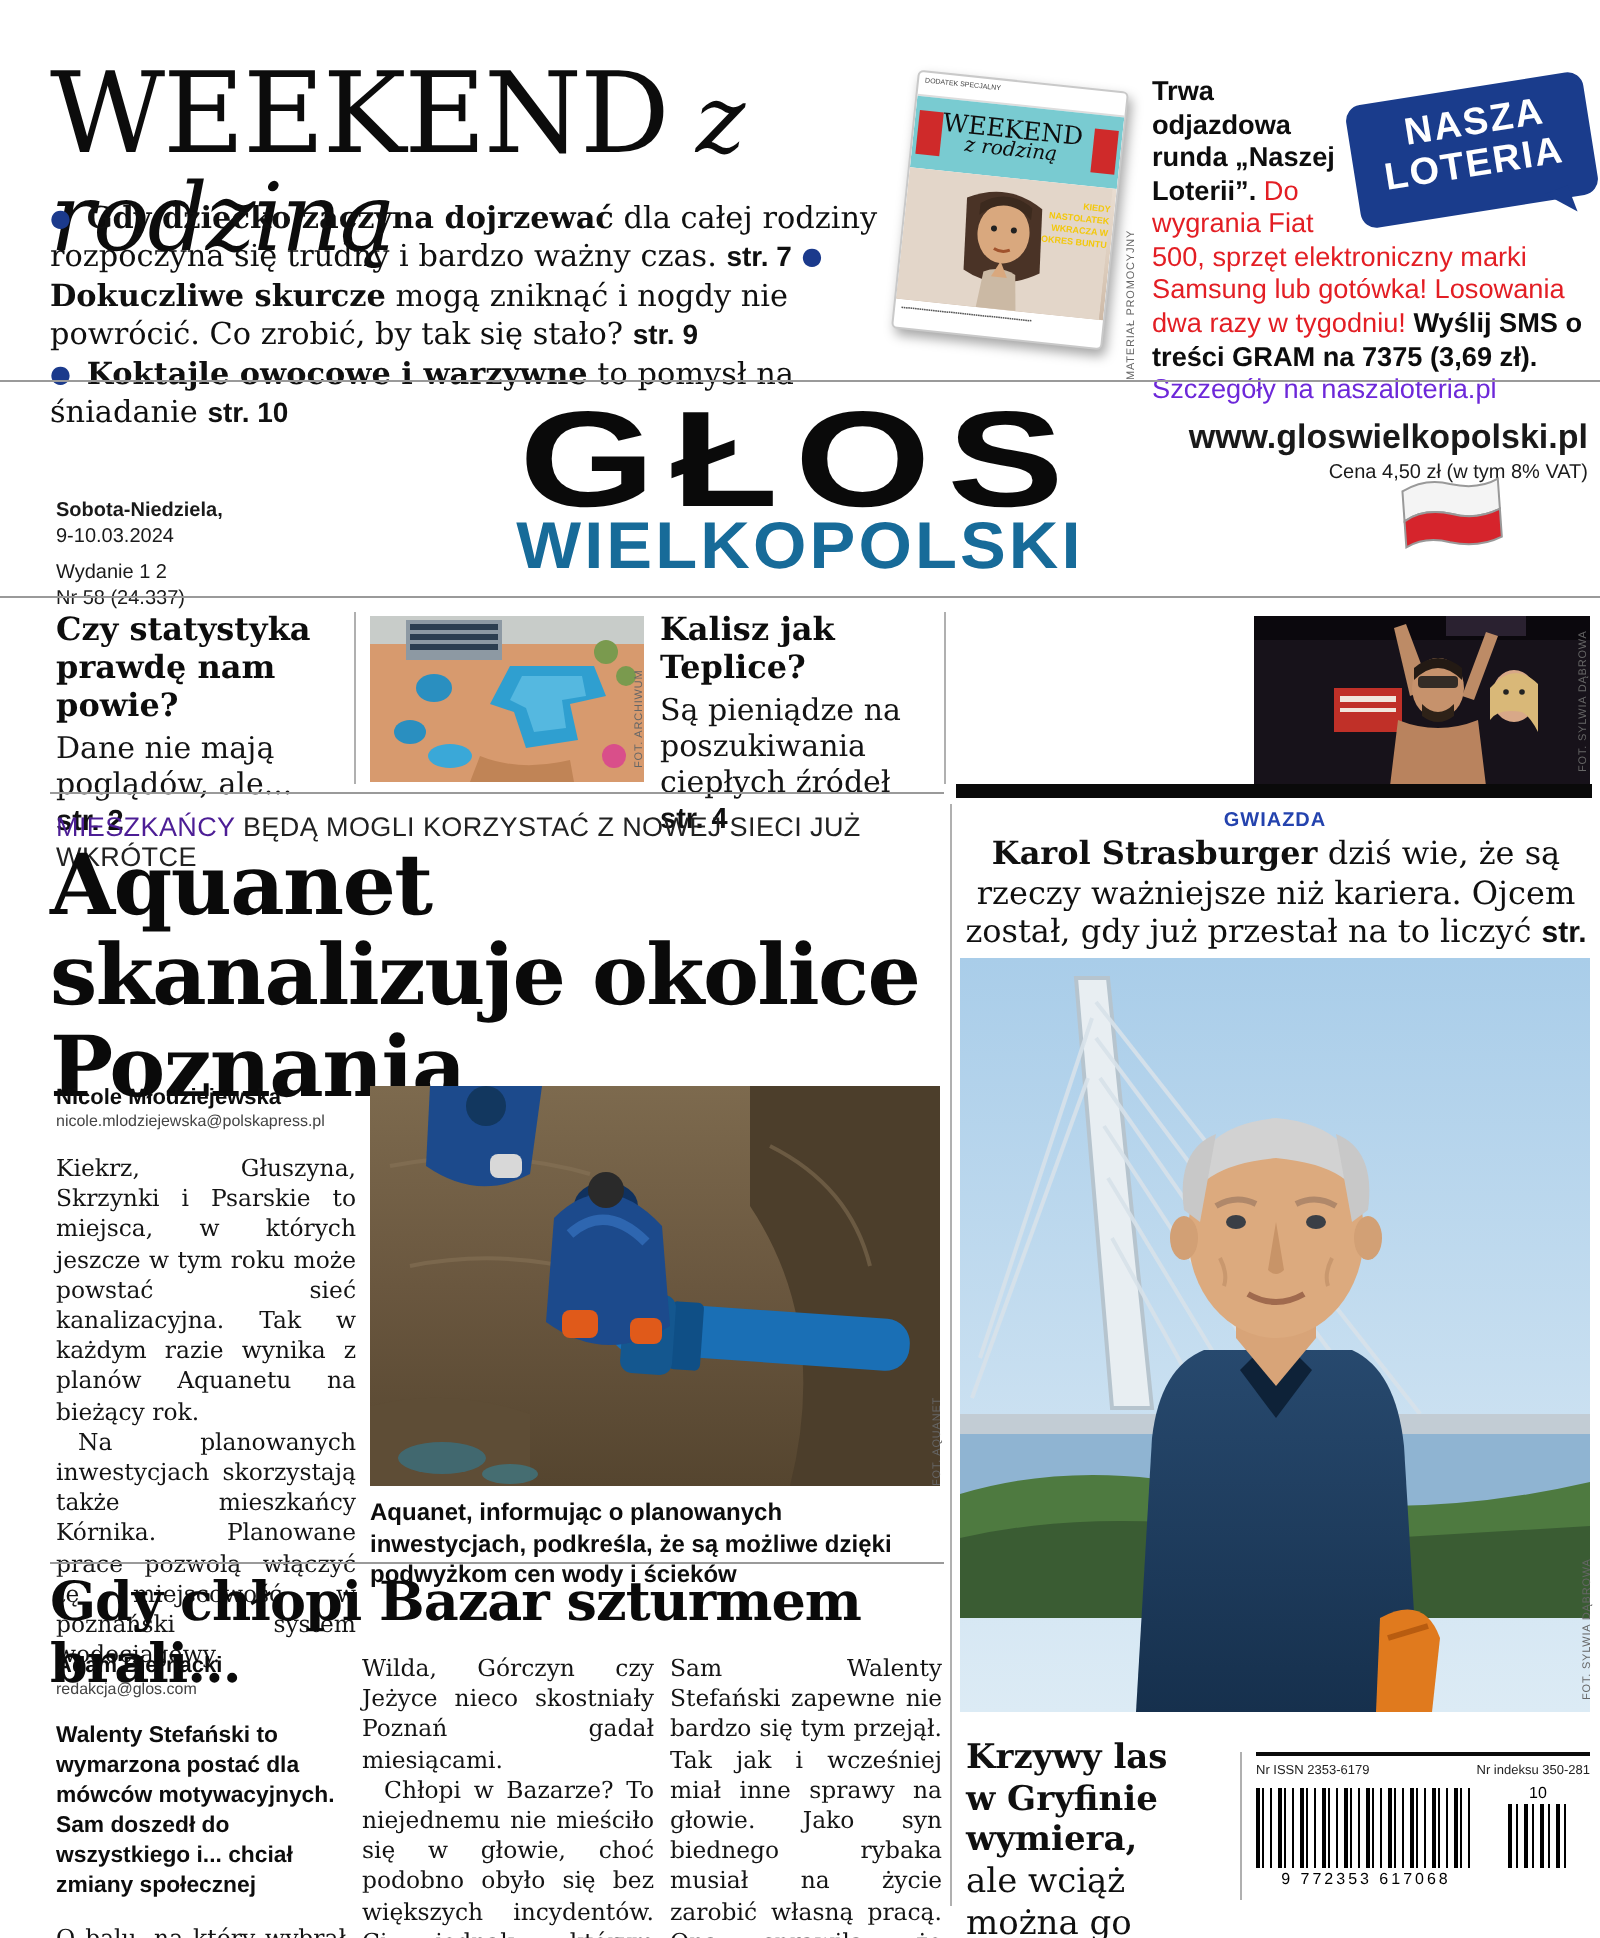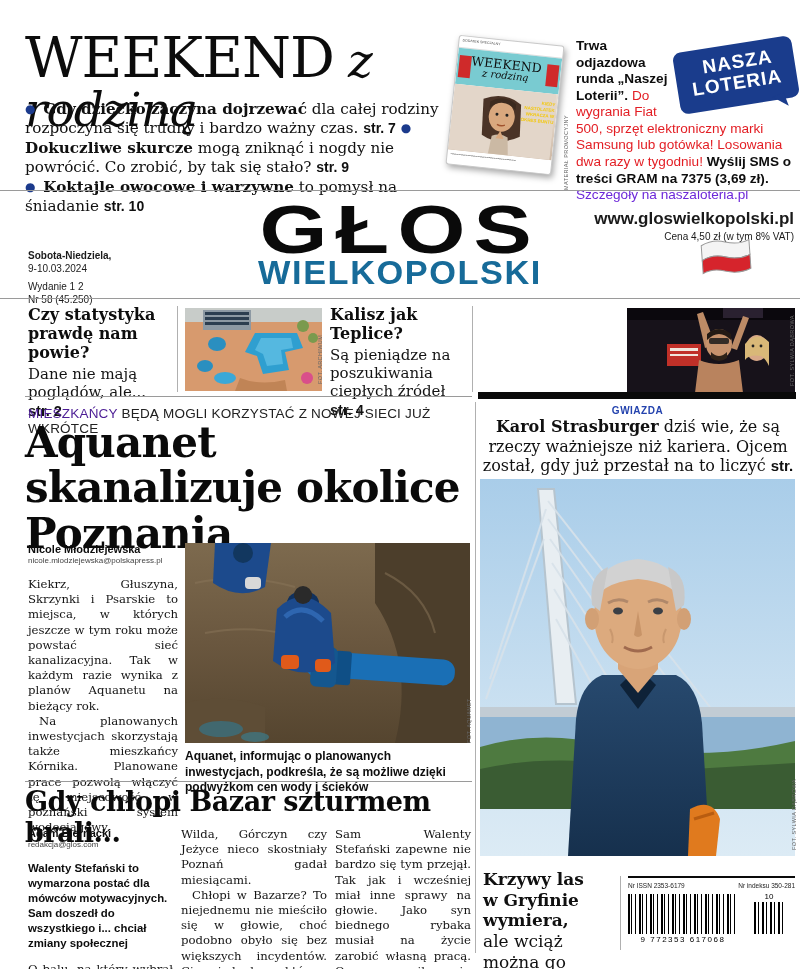--- a/index.html
+++ b/index.html
@@ -176,21 +176,21 @@
     <span class="ft">Szczegóły na naszaloteria.pl</span>
   </div>
 
   <div class="hrule" style="left:0;top:190px;width:800px;"></div>
 
   <div class="abs" id="mh-left">
     <div class="b">Sobota-Niedziela,</div>
     <div>9-10.03.2024</div>
     <div class="gap"></div>
     <div>Wydanie 1 2</div>
-    <div>Nr 58 (45.250)</div>
+    <div>Nr 58 (24.337)</div>
   </div>
 
   <div class="abs" id="logo">
     <span class="glos">GŁOS</span>
     <span class="wlkp">WIELKOPOLSKI</span>
   </div>
 
   <div class="abs" id="mh-right">
     <div class="b">www.gloswielkopolski.pl</div>
     <div>Cena 4,50 zł (w tym 8% VAT)</div>

